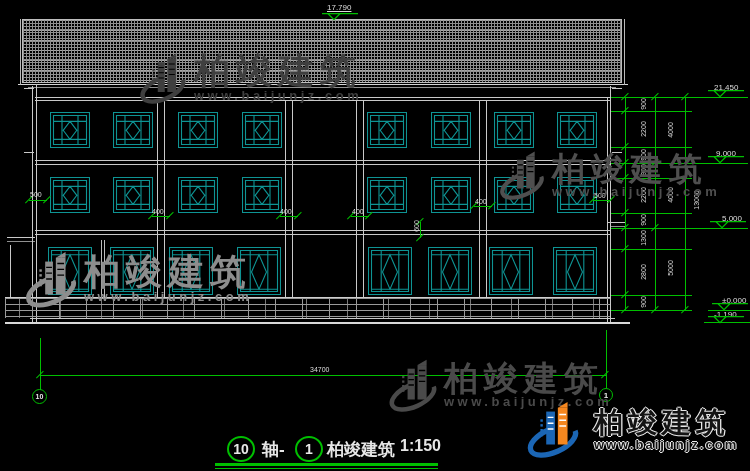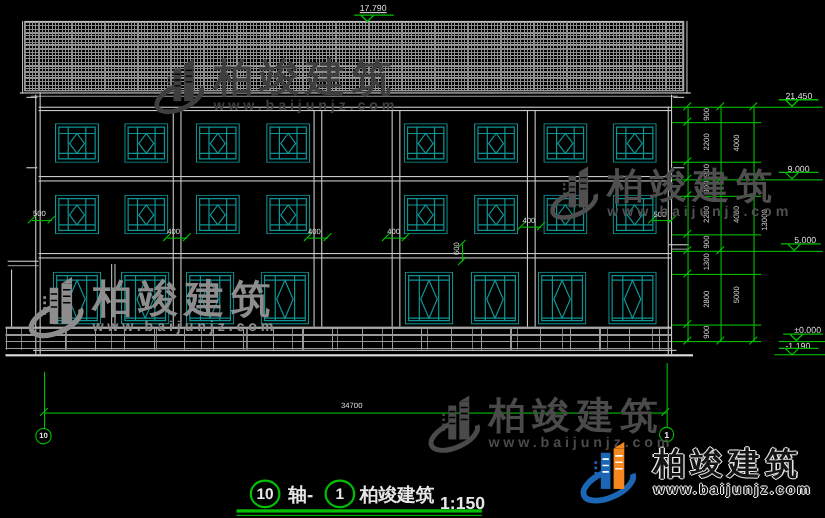--- a/index.html
+++ b/index.html
@@ -276,21 +276,21 @@
   <div class="tick" style="left:600px;top:374px;"></div>
   <span class="dimtxt" style="left:310px;top:366px;font-size:7px;">34700</span>
 
   <div class="bub" style="left:32px;top:389px;width:15px;height:15px;font-size:7px;">10</div>
   <div class="bub" style="left:599px;top:388px;width:14px;height:14px;font-size:8px;">1</div>
 
   <div class="bub" style="left:227px;top:436px;width:28px;height:26px;font-size:14px;border-width:2px;">10</div>
   <span class="title-txt" style="left:262px;top:440px;">轴-</span>
   <div class="bub" style="left:295px;top:436px;width:28px;height:26px;font-size:14px;border-width:2px;">1</div>
   <span class="title-txt" style="left:327px;top:440px;">柏竣建筑</span>
-  <span class="title-txt" style="left:400px;top:449px;font-size:16px;">1:150</span>
+  <span class="title-txt" style="left:400px;top:436px;font-size:16px;">1:150</span>
   <div class="g" style="left:215px;top:463px;width:223px;height:3px;"></div>
   <div class="g" style="left:215px;top:468px;width:223px;height:1px;"></div>
 
   <div class="wm" style="left:138px;top:50px;color:#3f3f3f;">
     <svg class="ico" width="50" height="56" viewBox="0 0 54 64">
       <ellipse cx="27" cy="44" rx="25" ry="12" fill="none" stroke="currentColor" stroke-width="5" stroke-dasharray="96 30" transform="rotate(-24 27 44)"></ellipse>
       <g fill="currentColor">
           <rect x="21" y="14" width="8" height="34"></rect>
           <rect x="32" y="10" width="10" height="38"></rect>
           <path d="M32 10 L42 4 L42 10 Z"></path>

